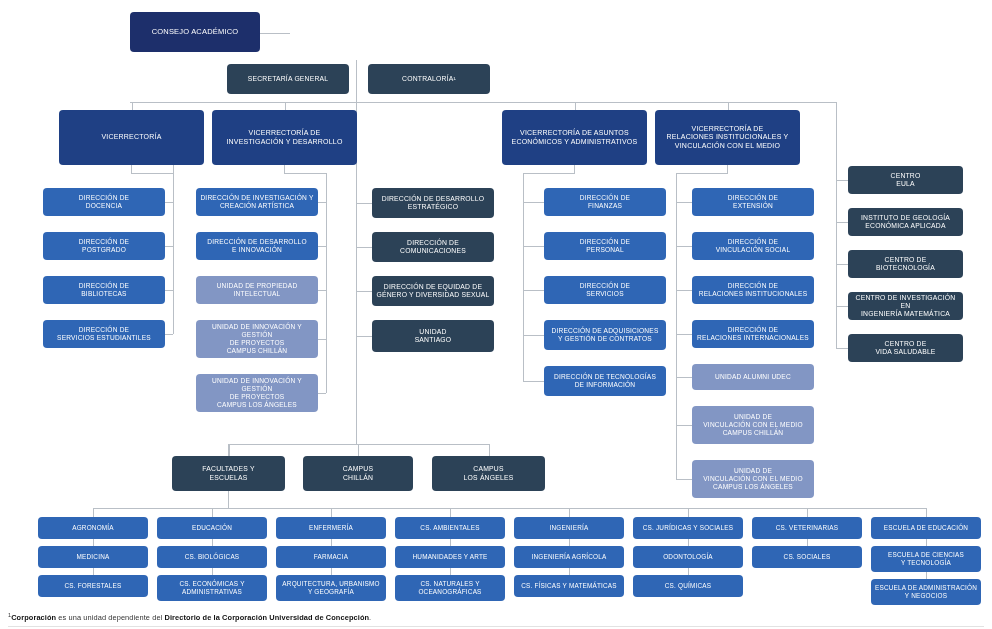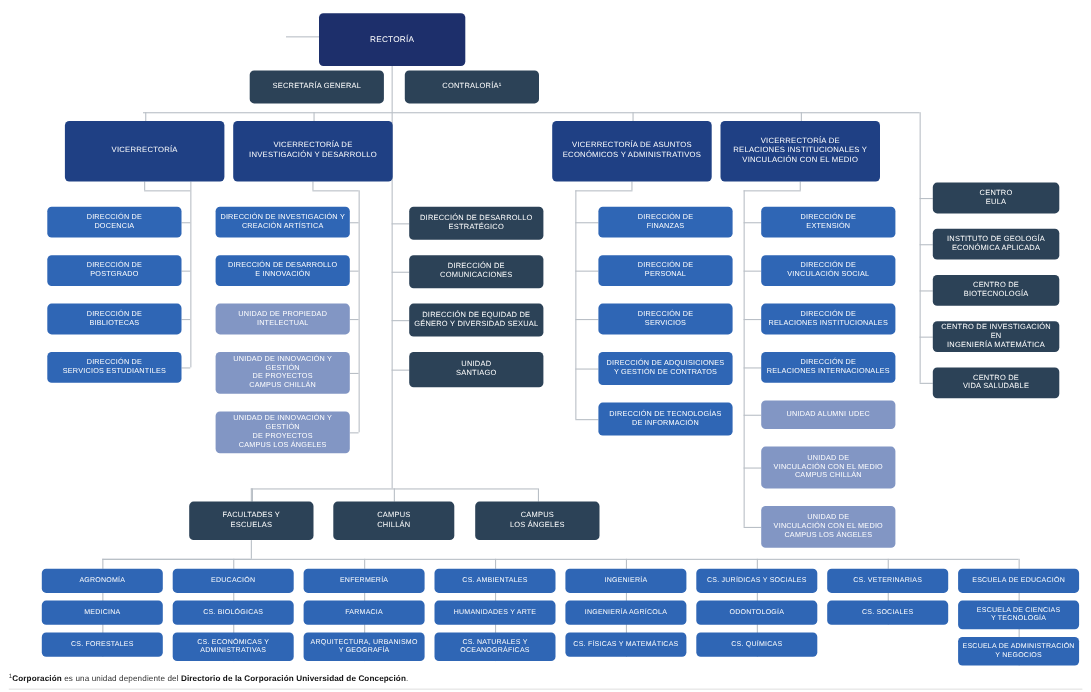--- a/index.html
+++ b/index.html
@@ -50,22 +50,22 @@
     letter-spacing:.1px;
   }
   .footnote b{font-weight:700;color:#111111;}
   .sup{font-size:5.5px;vertical-align:super;}
   .footrule{position:absolute;left:8px;top:626px;width:976px;height:1px;background:#e2e2e2;}
 </style>
 </head>
 <body>
 
 <div id="chart">
-    <div class="node lvl-root" style="left: 290px; top: 12px; width: 133px; height: 48px;">
-      <span>RECTORÍA</span>
+    <div class="node lvl-root" style="left: 130px; top: 12px; width: 130px; height: 40px;">
+      <span>CONSEJO ACADÉMICO</span>
     </div>
     <div class="ln lnh" style="left: 260px; top: 33px; width: 30px;"></div>
     <div class="ln lnv" style="left: 356px; top: 60px; height: 42px;"></div>
     <div class="node lvl-dark" style="left: 227px; top: 64px; width: 122px; height: 30px;">
       <span>SECRETARÍA GENERAL</span>
     </div>
     <div class="node lvl-dark" style="left: 368px; top: 64px; width: 122px; height: 30px;">
       <span>CONTRALORÍA¹</span>
     </div>
     <div class="ln lnh" style="left: 130px; top: 102px; width: 706px;"></div>

